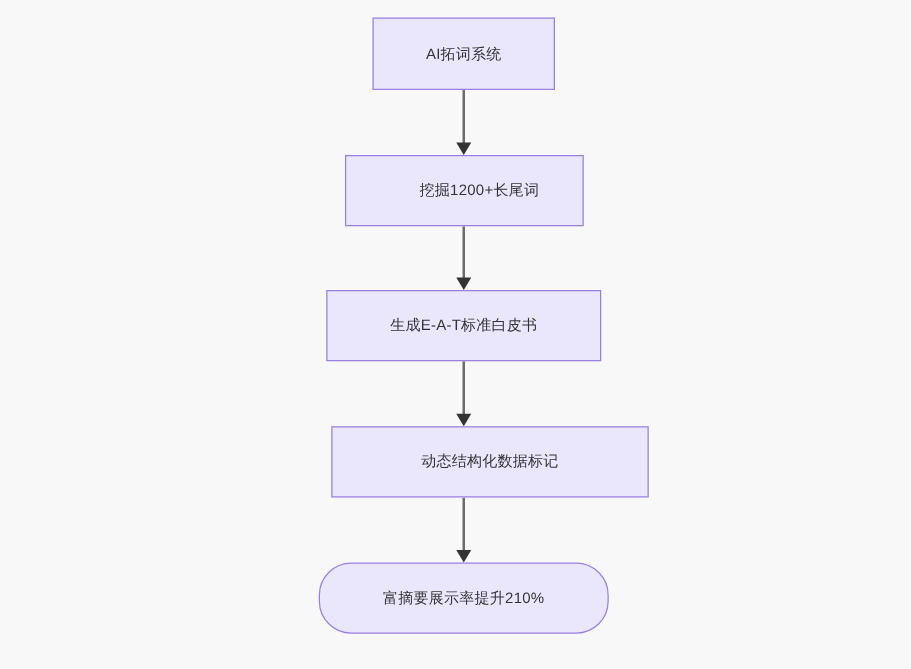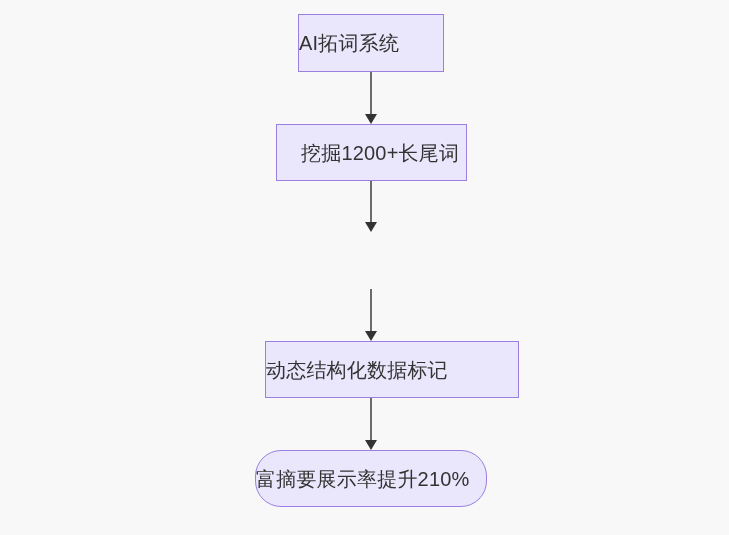--- a/index.html
+++ b/index.html
@@ -21,23 +21,23 @@
     height: 535px;
   }
 
   .node {
     position: absolute;
     box-sizing: border-box;
     background: #eae7fc;
     border: 1.5px solid #9b7fe0;
     display: flex;
     align-items: center;
-    justify-content: flex-start;
+    justify-content: center;
     color: #333333;
-    font-size: 20px;
+    font-size: 12px;
     line-height: 1.2;
     letter-spacing: 0.2px;
     white-space: nowrap;
     user-select: none;
   }
 
   .node-label {
     display: block;
     text-align: center;
   }
@@ -93,20 +93,23 @@
   </svg>
 
   <div class="node node-1">
     <span class="node-label">AI拓词系统</span>
   </div>
 
   <div class="node node-2">
     <span class="node-label">挖掘1200+长尾词</span>
   </div>
 
+  <div class="node node-3">
+    <span class="node-label">生成E-A-T标准白皮书</span>
+  </div>
 
   <div class="node node-4">
     <span class="node-label">动态结构化数据标记</span>
   </div>
 
   <div class="node node-5">
     <span class="node-label">富摘要展示率提升210%</span>
   </div>
 
 </div>

